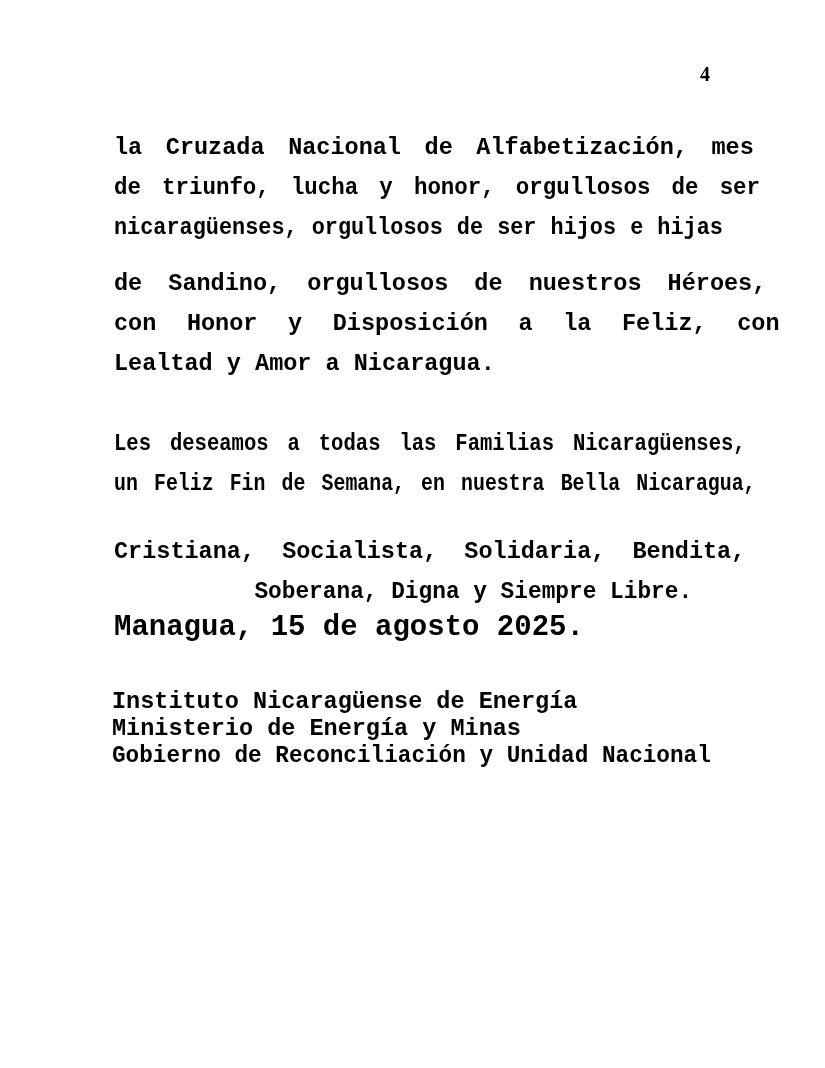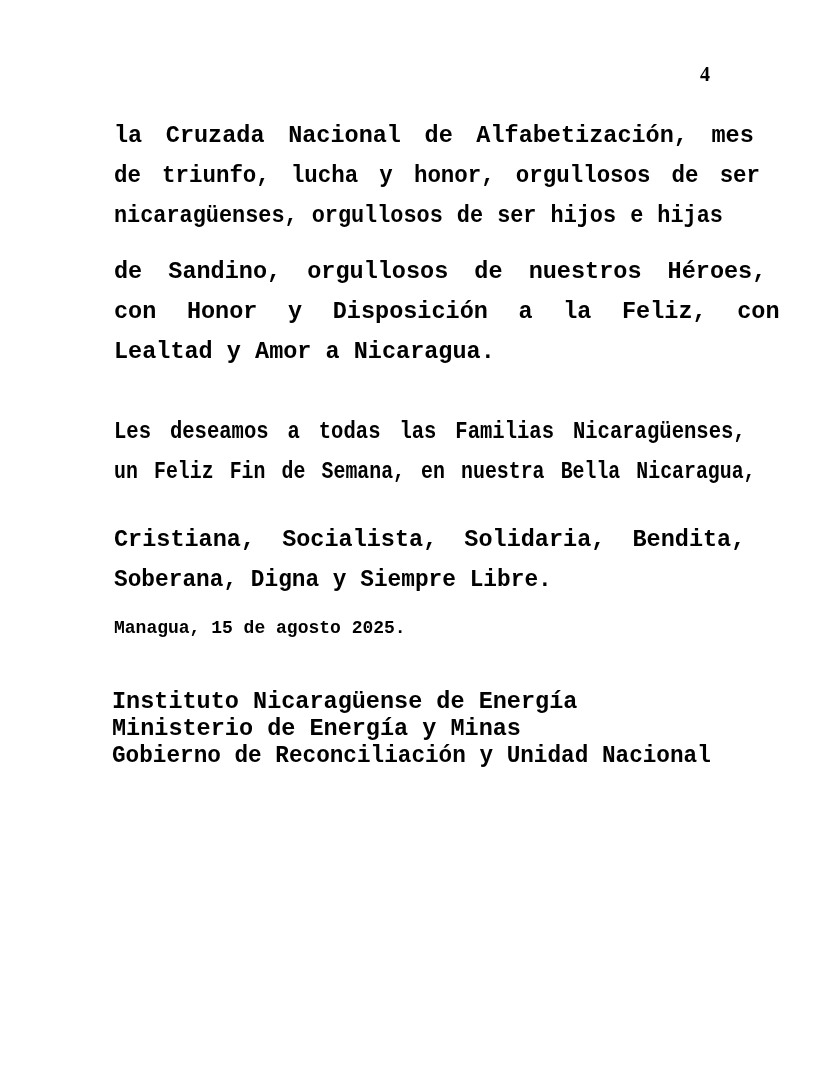--- a/index.html
+++ b/index.html
@@ -33,28 +33,28 @@
     font-weight: bold;
     font-size: 20px;
     line-height: 24px;
     letter-spacing: 0;
   }
 
   
   .body-col {
     position: absolute;
     left: 114px;
-    top: 116px;
+    top: 128px;
     width: 596px;
   }
 
   .para {
     margin: 0 0 40px 0;
   }
-  .para:last-child { margin-bottom: 0; }
+  .para:last-child { margin-bottom: 0; text-align: right; }
 
   
   .line {
     display: block;
     height: 40px;
     line-height: 40px;
     font-weight: bold;
     font-size: 23.5px;
     white-space: pre;
     transform-origin: left center;
@@ -67,21 +67,21 @@
     position: absolute;
     left: 114px;
     top: 608px;
     width: 596px;
   }
   .date-line {
     display: block;
     height: 40px;
     line-height: 40px;
     font-weight: bold;
-    font-size: 18px;
+    font-size: 29px;
     white-space: pre;
   }
 
   
   .signature-block {
     position: absolute;
     left: 112px;
     top: 688px;
     width: 660px;
   }

